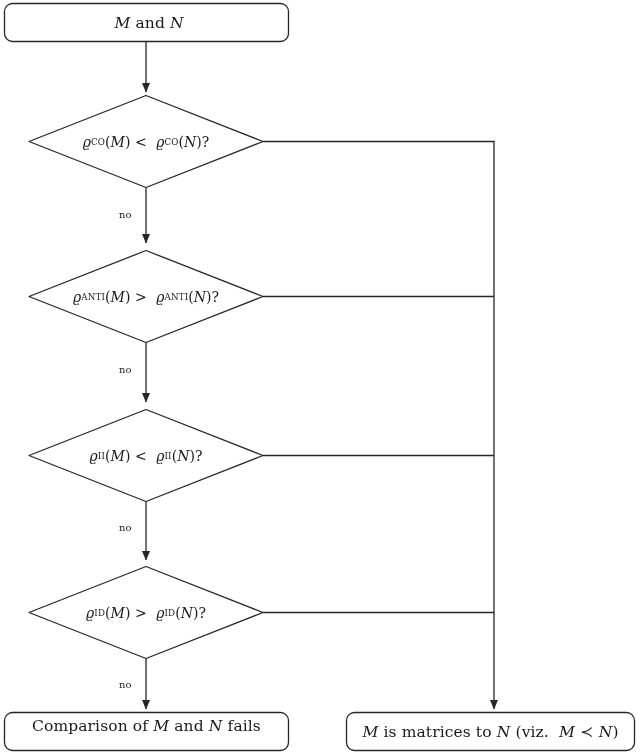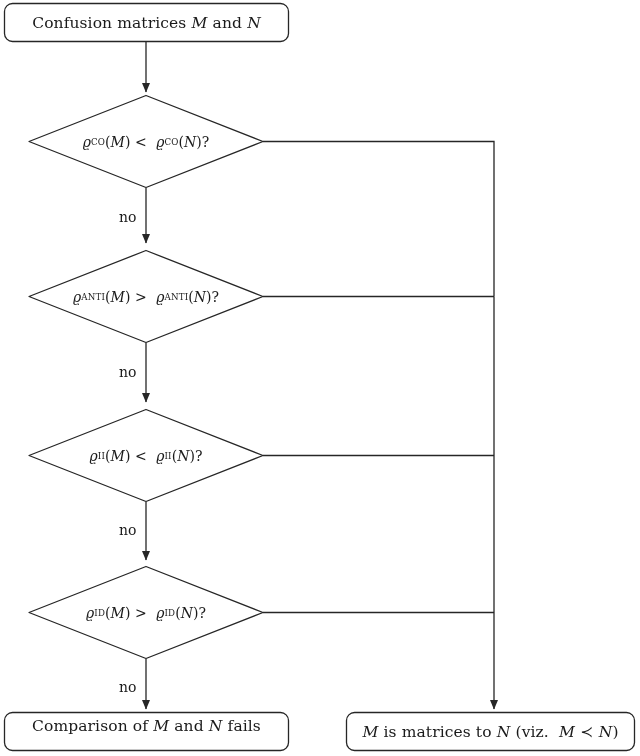--- a/index.html
+++ b/index.html
@@ -37,21 +37,21 @@
   }
   .terminal-label {
     font-size: 15.5px;
     letter-spacing: 0.1px;
   }
   .decision-label {
     font-size: 14px;
   }
   .edge-label {
     position: absolute;
-    font-size: 14px;
+    font-size: 10px;
     white-space: nowrap;
   }
   .mi {
     font-style: italic;
     font-family: "DejaVu Serif", "Liberation Serif", serif;
   }
   .rho {
     font-style: italic;
     font-family: "DejaVu Serif", "Liberation Serif", serif;
   }
@@ -107,21 +107,20 @@
     <line x1="263" y1="612.5" x2="494" y2="612.5" stroke="#262626" stroke-width="1.3"></line>
 
     <line x1="494" y1="296.5" x2="494" y2="709" stroke="#262626" stroke-width="1.3" marker-end="url(#arrowhead)"></line>
 
     <rect x="4.5" y="712.5" width="284" height="38" rx="8" ry="8" fill="#ffffff" stroke="#262626" stroke-width="1.3"></rect>
 
     <rect x="346.5" y="712.5" width="288" height="38" rx="8" ry="8" fill="#ffffff" stroke="#262626" stroke-width="1.3"></rect>
   </svg>
 
   <div class="node-label terminal-label" style="left:4px; top:3px; width:285px; height:39px;">
-    <span>Confusion matrices</span>
       <span class="sp"></span>
       <span class="mi">M</span>
       <span class="sp"></span>
       <span>and</span>
       <span class="sp"></span>
       <span class="mi">N</span>
   </div>
 
   <div class="node-label decision-label" style="left:29px; top:126px; width:234px; height:31px;">
     <span class="rho">ϱ</span>

